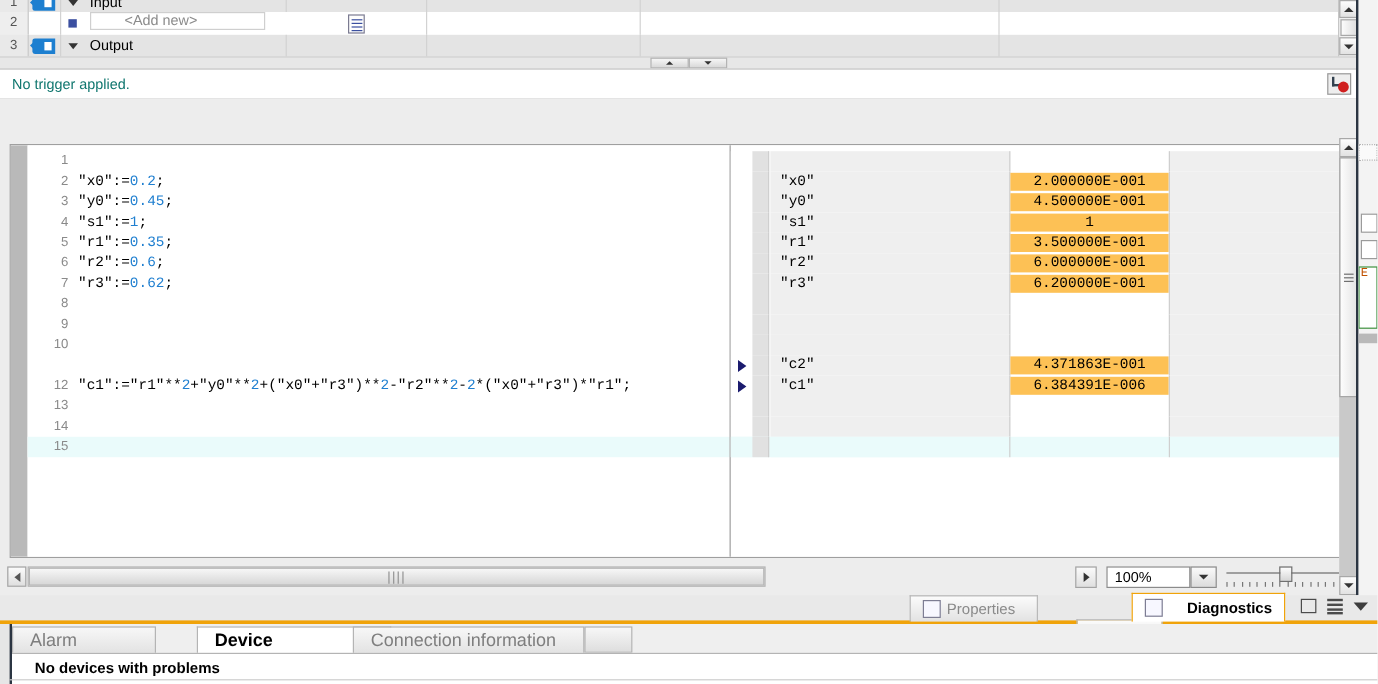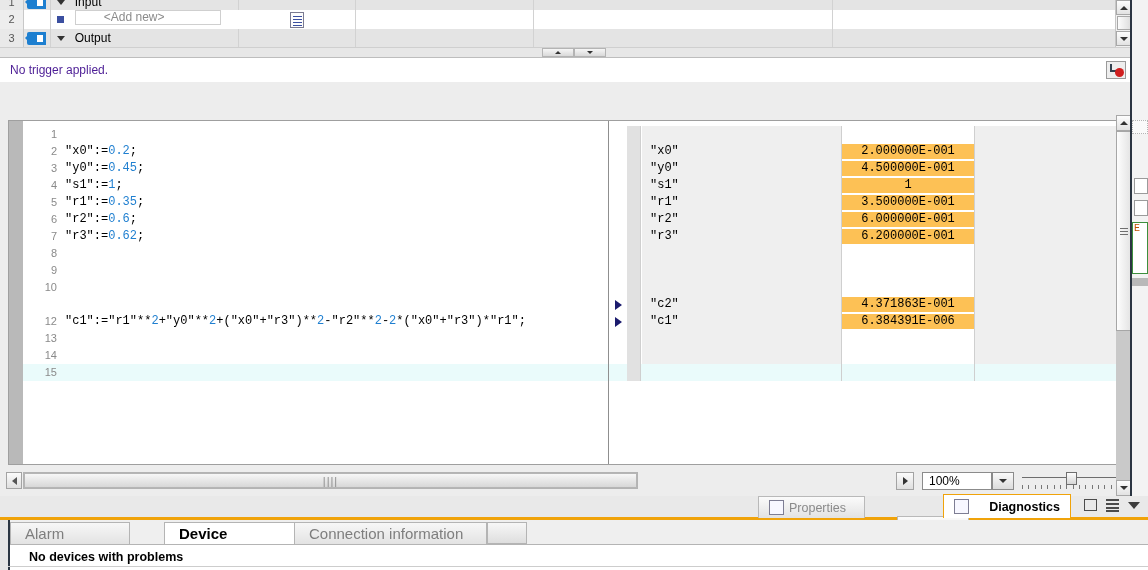--- a/index.html
+++ b/index.html
@@ -54,21 +54,21 @@
   #splitter{position:absolute;left:0;top:47px;width:1132px;height:10px;background:#e7e7e7;border-top:1px solid #cfcfcf;}
   #splitter .grip{position:absolute;left:542px;top:0px;width:66px;height:9px;display:flex;}
   .grip-b{width:32px;height:9px;background:linear-gradient(#f6f6f6,#d9d9d9);border:1px solid #b4b4b4;
           box-sizing:border-box;display:flex;align-items:center;justify-content:center;}
   .grip-b .chev-u,.grip-b .chev-d{border-left-width:3px;border-right-width:3px;}
   .grip-b .chev-u{border-bottom-width:3px;} .grip-b .chev-d{border-top-width:3px;}
 
   
   #trigbar{position:absolute;left:0;top:57px;width:1132px;height:24px;background:#ffffff;
            border-top:1px solid #bdbdbd;border-bottom:1px solid #bdbdbd;display:flex;align-items:center;}
-  #trigbar .txt{padding-left:10px;font-size:12px;color:#4c1d95;}
+  #trigbar .txt{padding-left:10px;font-size:12px;color:#0f766e;}
   #trig-icon{position:absolute;right:6px;top:3px;width:20px;height:18px;background:#eeeeee;
              border:1px solid #9a9a9a;box-sizing:border-box;}
   #trig-icon .l1{position:absolute;left:3px;top:2px;width:2px;height:8px;background:#33414f;}
   #trig-icon .l2{position:absolute;left:3px;top:8px;width:8px;height:2px;background:#33414f;}
   #trig-icon .dot{position:absolute;right:1px;bottom:1px;width:9px;height:9px;border-radius:50%;background:#d01f1f;}
 
   
   #gap{position:absolute;left:0;top:82px;width:1132px;height:33px;background:#ededed;}
 
   

